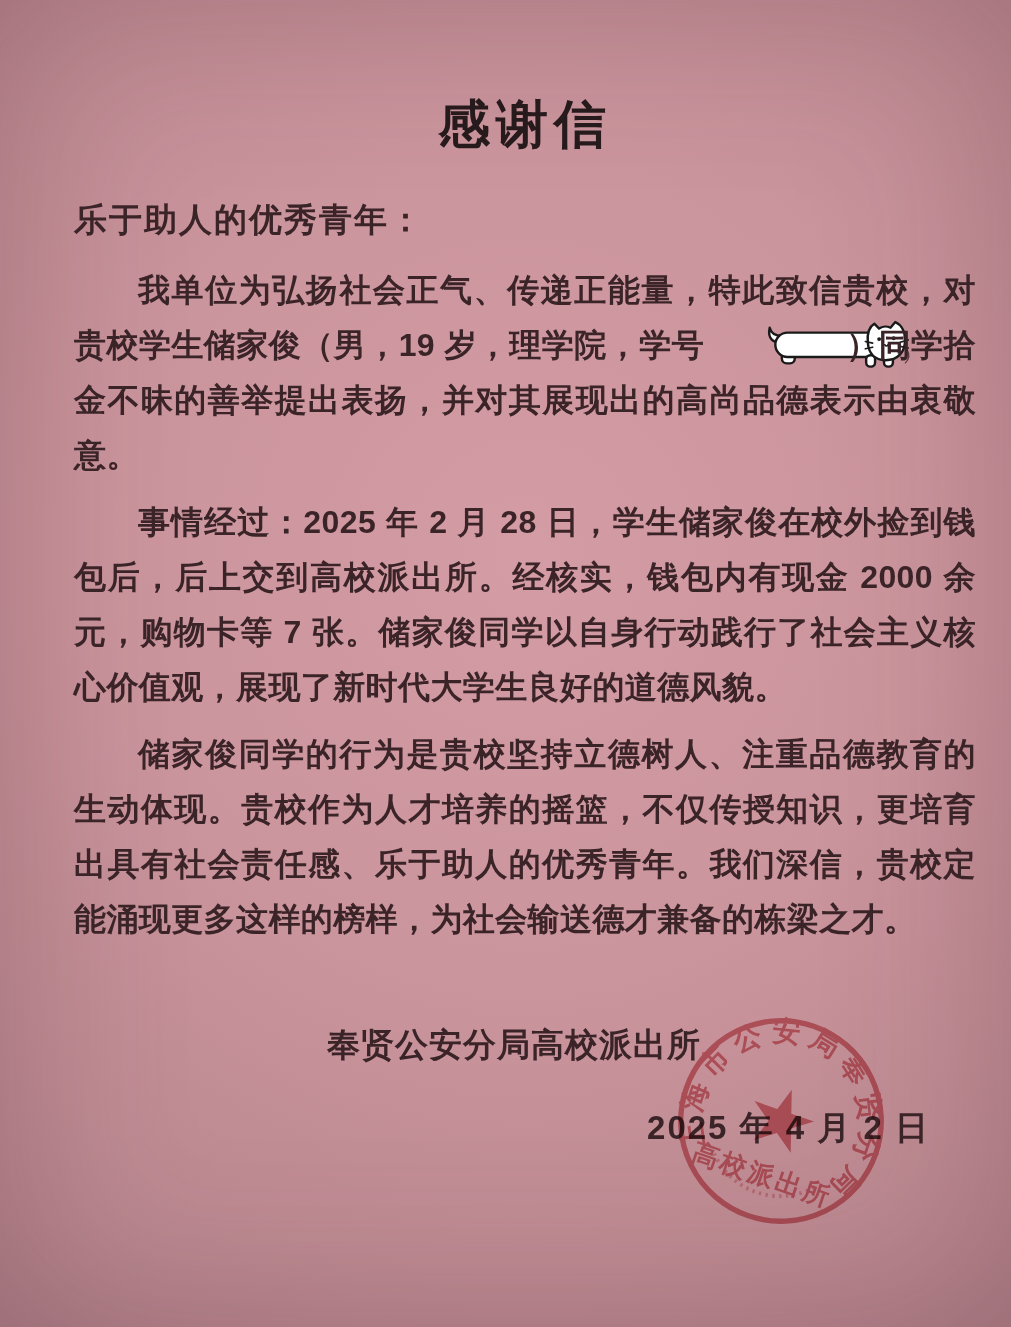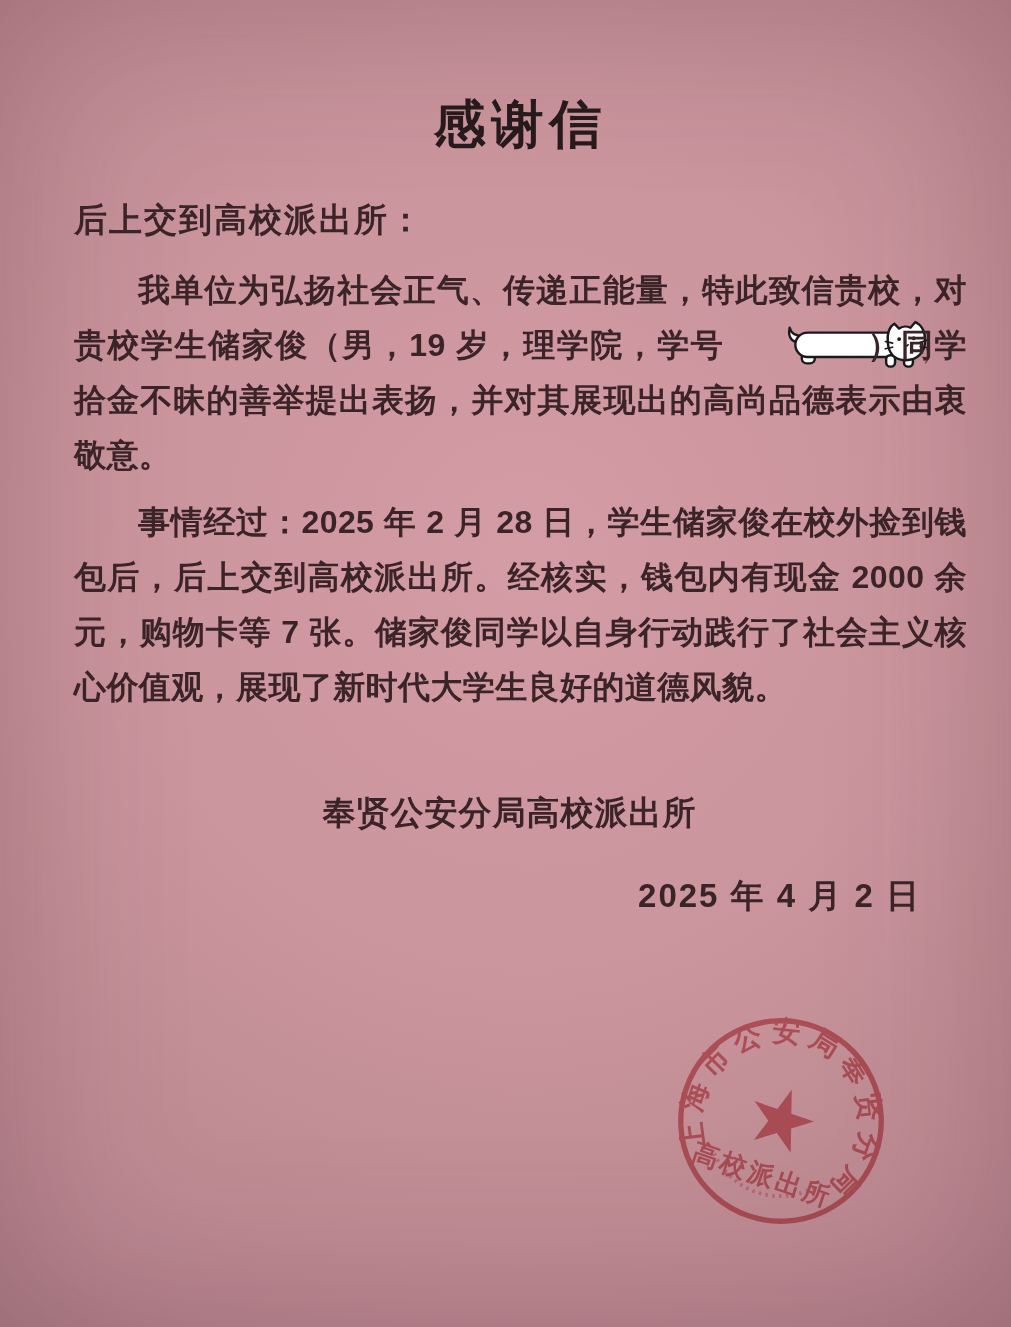--- a/index.html
+++ b/index.html
@@ -1,20 +1,20 @@
 <!DOCTYPE html>
 <html><head>
 <meta charset="utf-8">
 <style>
   html,body{margin:0;padding:0;}
   .page{
     position:relative;
     width:1011px;height:1327px;
     box-sizing:border-box;
-    padding:92px 44px 0 74px;
+    padding:92px 35px 0 74px;
     background:radial-gradient(ellipse 90% 70% at 52% 42%, #d49ca4 0%, #cb959d 45%, #bd8a92 78%, #b0818a 100%);
     box-shadow:inset 0 0 180px rgba(96,52,62,0.28);
     overflow:hidden;
     font-family:"Liberation Sans", sans-serif;
     color:#3b2428;
   }
   .title{
     margin:0;
     text-align:center;
     font-size:52px;
@@ -73,21 +73,21 @@
   .seal svg{width:100%;height:100%;}
   .seal text{font-family:"Liberation Serif", serif;font-weight:700;}
 </style>
 </head>
 <body>
 
 <div class="page">
 
   <h1 class="title">感谢信</h1>
 
-  <p class="salutation">后上交到高校派出所：</p>
+  <p class="salutation">乐于助人的优秀青年：</p>
 
   <p class="para first"><span>我单位为弘扬社会正气、传递正能量，特此致信贵校，对贵校学生储家俊（男，19 岁，理学院，学号</span><span class="cat-sticker"><svg viewBox="0 0 185 64" xmlns="http://www.w3.org/2000/svg">
 
         <path d="M24,30 C12,32 4,26 7,12 C9,20 15,23 26,22 Z" fill="#ffffff" stroke="#1a1a1a" stroke-width="3" stroke-linejoin="round"></path>
 
         <rect x="22" y="42" width="16" height="14" rx="6" fill="#ffffff" stroke="#1a1a1a" stroke-width="3"></rect>
 
         <rect x="14" y="18" width="138" height="30" rx="15" fill="#ffffff" stroke="#1a1a1a" stroke-width="3"></rect>
 
         <rect x="126" y="46" width="11" height="14" rx="5" fill="#ffffff" stroke="#1a1a1a" stroke-width="3"></rect>
@@ -100,20 +100,21 @@
 
         <path d="M149,33 q2,3 4,0" fill="none" stroke="#1a1a1a" stroke-width="2" stroke-linecap="round"></path>
 
         <path d="M134,31 l-9,-2 M134,36 l-9,2 M168,30 l10,-3 M168,35 l10,2" fill="none" stroke="#1a1a1a" stroke-width="2" stroke-linecap="round"></path>
 
         <path d="M176,38 q6,10 -2,18" fill="none" stroke="#5a3a40" stroke-width="1.6"></path>
       </svg></span><span>）同学拾金不昧的善举提出表扬，并对其展现出的高尚品德表示由衷敬意。</span></p>
 
   <p class="para">事情经过：2025 年 2 月 28 日，学生储家俊在校外捡到钱包后，后上交到高校派出所。经核实，钱包内有现金 2000 余元，购物卡等 7 张。储家俊同学以自身行动践行了社会主义核心价值观，展现了新时代大学生良好的道德风貌。</p>
 
+  <p class="para">储家俊同学的行为是贵校坚持立德树人、注重品德教育的生动体现。贵校作为人才培养的摇篮，不仅传授知识，更培育出具有社会责任感、乐于助人的优秀青年。我们深信，贵校定能涌现更多这样的榜样，为社会输送德才兼备的栋梁之才。</p>
 
   <div class="sign-block">
     <p class="signature">奉贤公安分局高校派出所</p>
     <p class="date">2025 年 4 月 2 日</p>
   </div>
 
   <div class="seal">
     <svg viewBox="0 0 224 224" xmlns="http://www.w3.org/2000/svg">
       <defs>
         <path id="ringPath" d="M112,194 A82,82 0 1,1 112.02,194" fill="none"></path>

